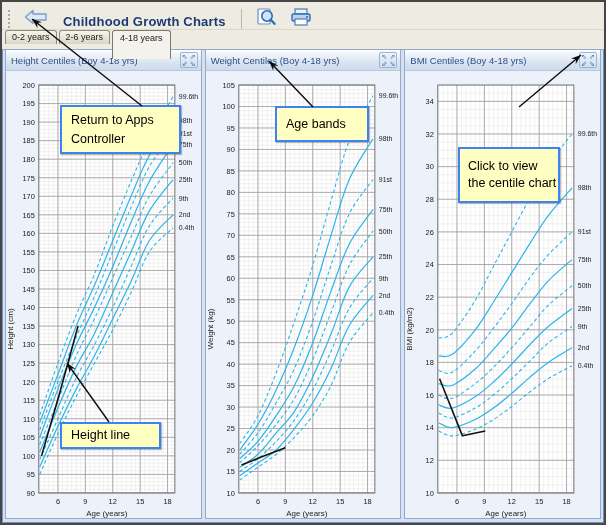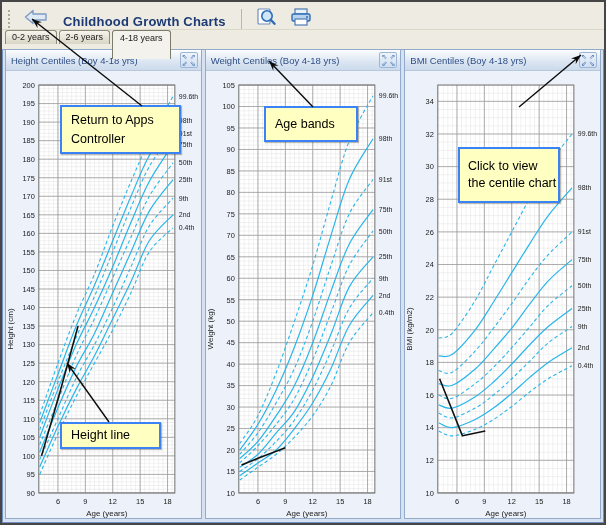--- a/index.html
+++ b/index.html
@@ -34,21 +34,21 @@
     background:linear-gradient(#eef4fb,#cfdff1);display:grid;grid-template-columns:8px 8px;
     line-height:7px;font-size:7px;color:#3e6db0;padding:0;text-align:center;}
   .expand-btn span{display:block;}
   .chart-host{flex:1;position:relative;}
   .chart-host svg{position:absolute;inset:0;width:100%;height:100%;}
   
   .note{position:absolute;z-index:6;background:#ffffc1;border:2px solid #3b82f6;
     box-shadow:1px 1px 1px rgba(60,60,40,.35);color:#000;font-size:12.5px;line-height:1.5;
     display:flex;align-items:center;box-sizing:border-box;}
   #note-return{left:58px;top:103px;width:121px;height:49px;padding-left:9px;}
-  #note-age{left:262px;top:104px;width:94px;height:36px;padding-left:9px;}
+  #note-age{left:273px;top:104px;width:94px;height:36px;padding-left:9px;}
   #note-click{left:456px;top:105px;width:102px;height:56px;padding-left:8px;line-height:1.35;margin-top:40px;}
   #note-record{left:58px;top:420px;width:101px;height:27px;padding-left:9px;}
   .overlay{position:absolute;inset:0;z-index:8;pointer-events:none;}
 </style>
 </head>
 <body>
 
 <div class="window">
 
   <div class="toolbar">

